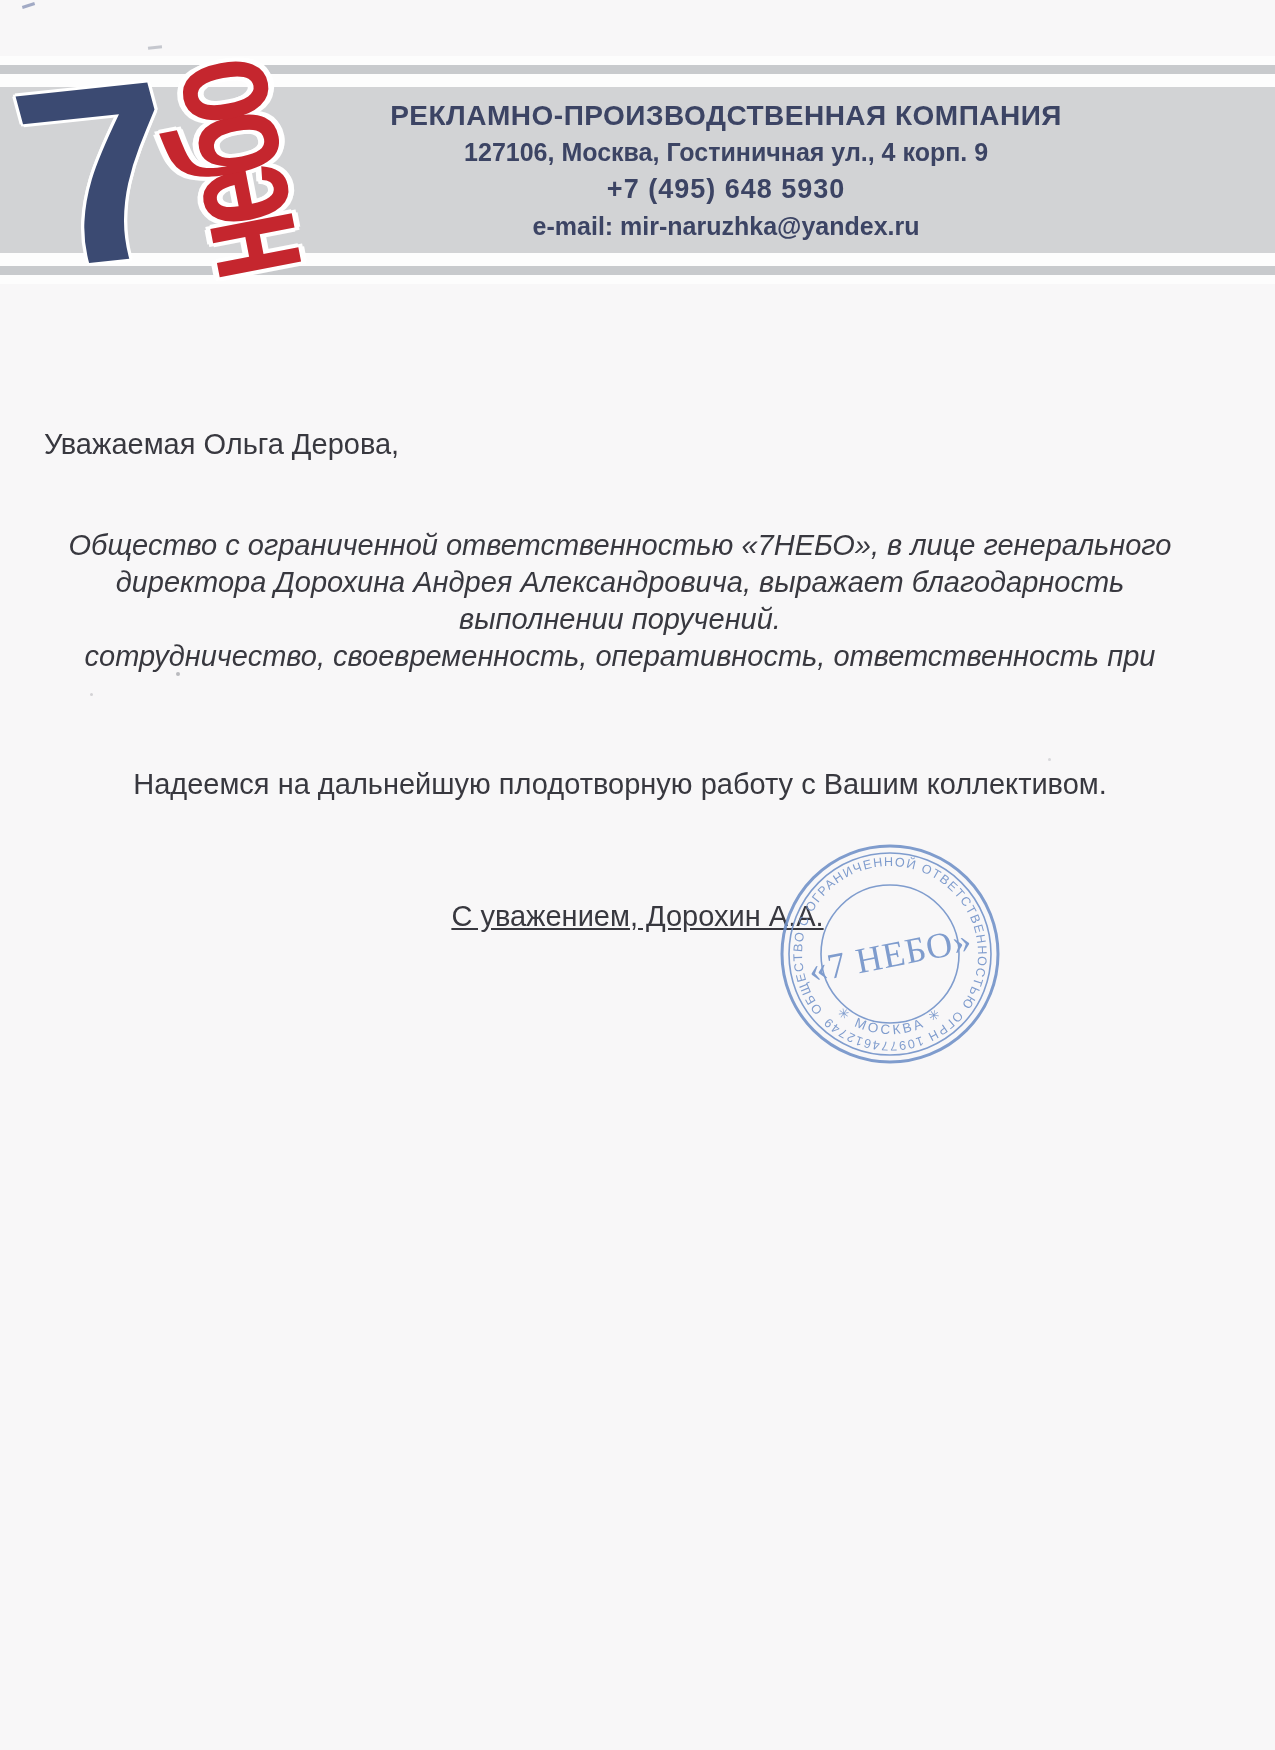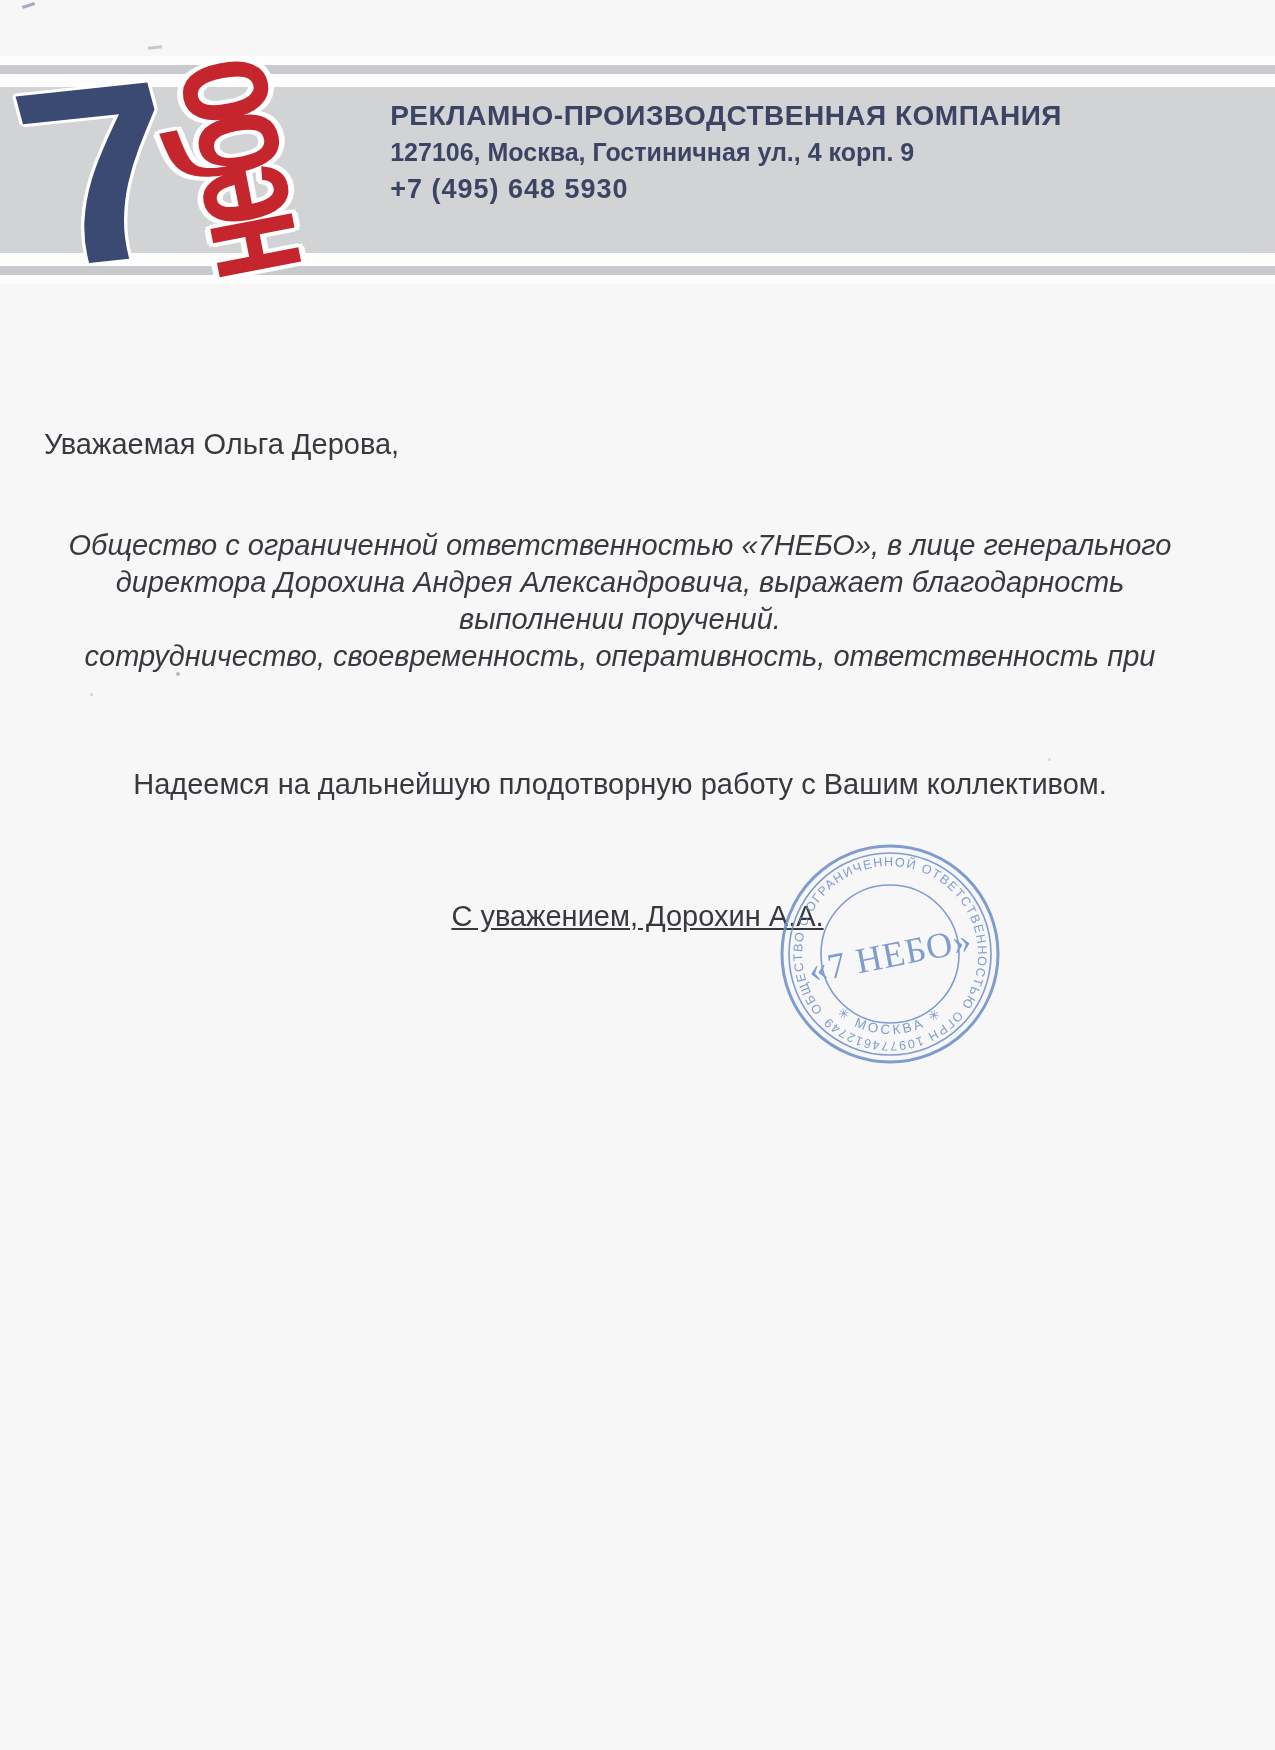--- a/index.html
+++ b/index.html
@@ -15,21 +15,21 @@
   .strip-white-a{top:56px;height:9px;background:#fdfdfd;}
   .strip-gray-a{top:65px;height:9px;background:#c8cacd;}
   .strip-white-b{top:74px;height:13px;background:#fdfdfd;}
   .band{top:87px;height:166px;background:#d2d3d5;}
   .strip-white-c{top:253px;height:13px;background:#fdfdfd;}
   .strip-gray-b{top:266px;height:9px;background:#c8cacd;}
   .strip-white-d{top:275px;height:9px;background:#fdfdfd;}
   
   .company{
     position:absolute;top:97px;right:213px;
-    text-align:left;color:#3c4464;line-height:37px;white-space:nowrap;
+    text-align:center;color:#3c4464;line-height:37px;white-space:nowrap;
   }
   .company .l1{font-size:28px;font-weight:700;letter-spacing:.5px;}
   .company .l2{font-size:25px;font-weight:700;}
   .company .l3{font-size:27px;font-weight:700;letter-spacing:1px;}
   .company .l4{font-size:25px;font-weight:700;}
   
   .logo{position:absolute;left:0;top:0;width:340px;height:330px;}
   .logo-seven{
     position:absolute;left:34px;top:46px;
     font-size:252px;line-height:255px;font-weight:700;
@@ -98,20 +98,21 @@
   <div class="strip strip-white-b"></div>
   <div class="strip band"></div>
   <div class="strip strip-white-c"></div>
   <div class="strip strip-gray-b"></div>
   <div class="strip strip-white-d"></div>
 
   <div class="company">
     <div class="l1">РЕКЛАМНО-ПРОИЗВОДСТВЕННАЯ КОМПАНИЯ</div>
     <div class="l2">127106, Москва, Гостиничная ул., 4 корп. 9</div>
     <div class="l3">+7 (495) 648 5930</div>
+    <div class="l4">e-mail: mir-naruzhka@yandex.ru</div>
   </div>
 
   <div class="logo">
     <div class="logo-seven">7</div>
     <div class="logo-nebo">небо</div>
   </div>
 
   <div class="letter">
     <div class="greeting">Уважаемая Ольга Дерова,</div>
 

